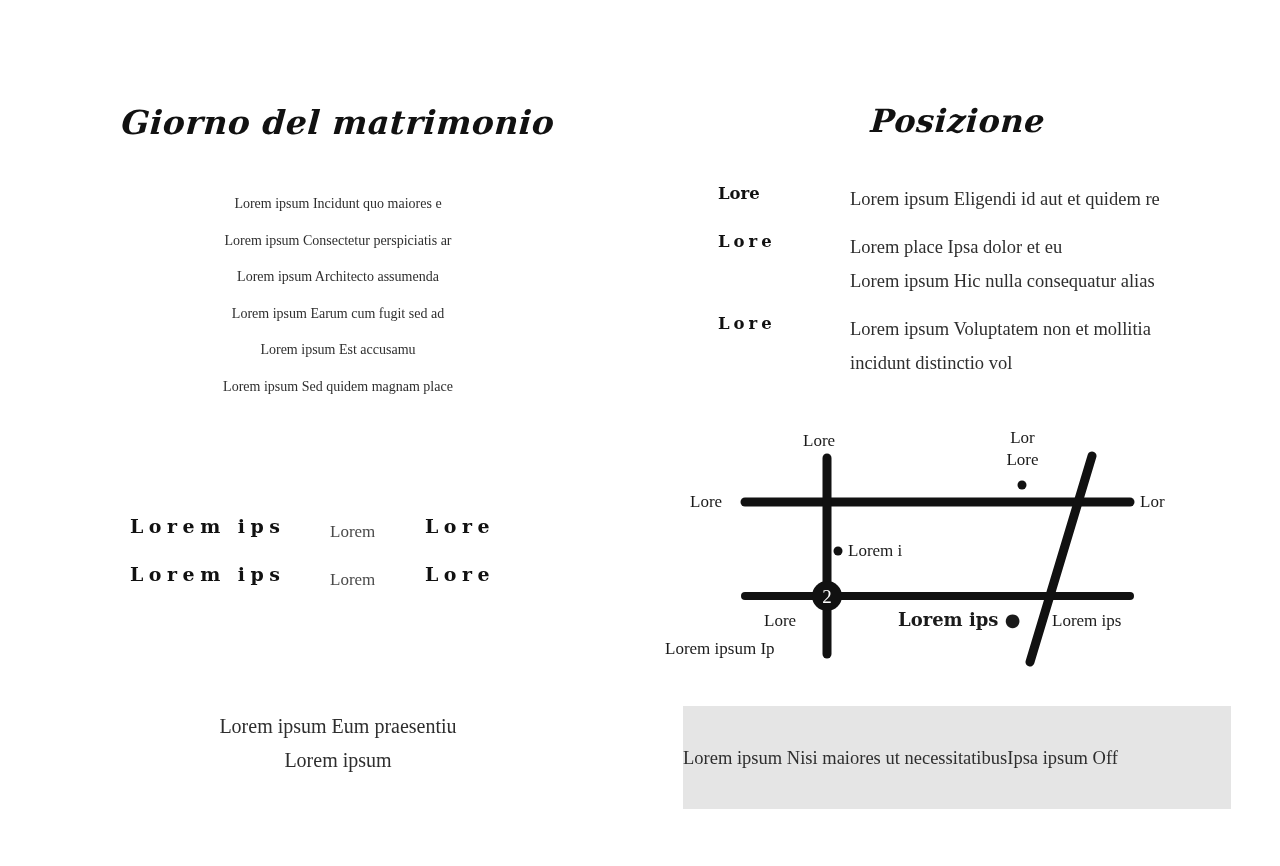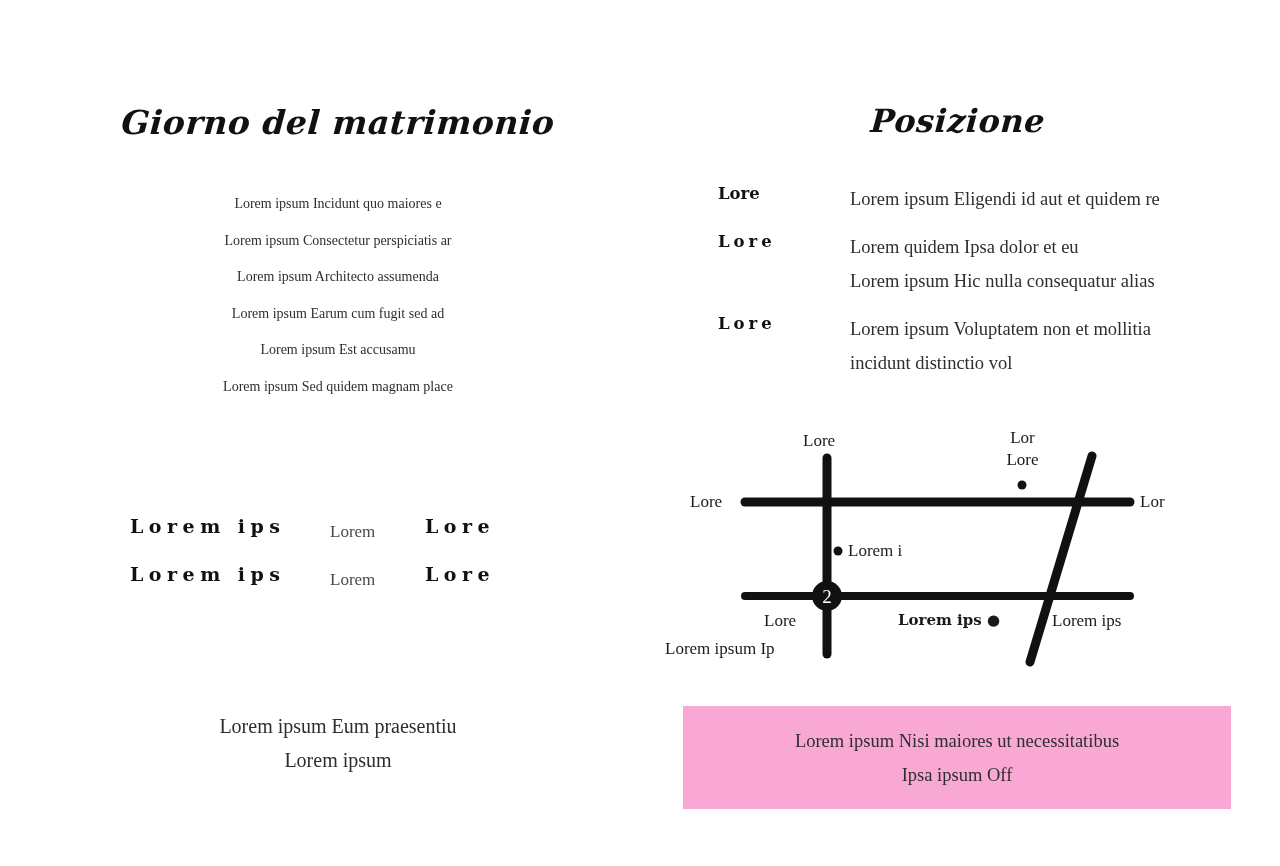--- a/index.html
+++ b/index.html
@@ -180,37 +180,36 @@
   .map-label {
     position: absolute;
     font-size: 17px;
     color: #1a1a1a;
     white-space: nowrap;
     line-height: 22px;
   }
   .map-label.bold {
     font-family: "DejaVu Serif", "Liberation Serif", serif;
     font-weight: 700;
-    font-size: 15px;
+    font-size: 18px;
   }
   .map-label.stack { text-align: center; }
   .map-label.stack span { display: block; }
 
   
   .footer-box {
     position: absolute;
     left: 23px;
     top: 706px;
     width: 548px;
     height: 103px;
-    background: #f9a8d4;
+    background: #e5e5e5;
     display: flex;
-    flex-direction: column;
+    flex-direction: row;
     align-items: center;
-    justify-content: center;
   }
   .footer-box span {
     display: block;
     text-align: center;
     font-size: 18.5px;
     line-height: 34px;
     color: #2e2e2e;
     white-space: nowrap;
   }
 </style>
@@ -260,21 +259,21 @@
       <div class="detail-row">
         <div class="detail-label tight">Lore</div>
         <div class="detail-value">
           <span>Lorem ipsum Eligendi id aut et quidem re</span>
         </div>
       </div>
 
       <div class="detail-row">
         <div class="detail-label wide">Lore</div>
         <div class="detail-value">
-          <span>Lorem quidem Ipsa dolor et eu</span>
+          <span>Lorem place Ipsa dolor et eu</span>
           <span>Lorem ipsum Hic nulla consequatur alias</span>
         </div>
       </div>
 
       <div class="detail-row">
         <div class="detail-label wide">Lore</div>
         <div class="detail-value">
           <span>Lorem ipsum Voluptatem non et mollitia</span>
           <span>incidunt distinctio vol</span>
         </div>

